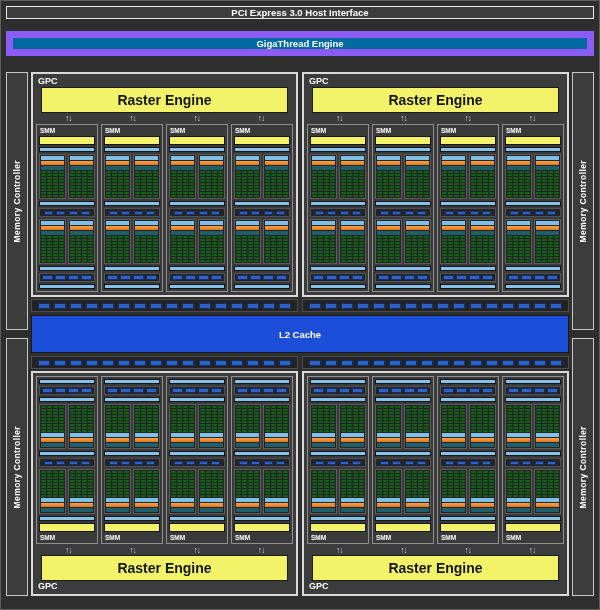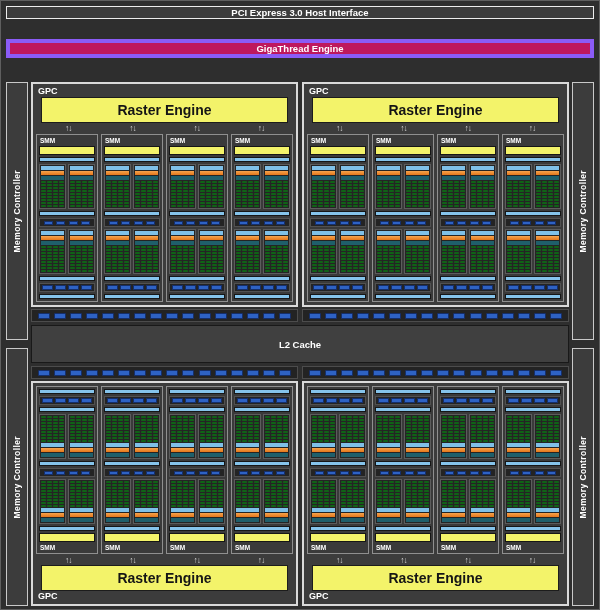--- a/index.html
+++ b/index.html
@@ -1,22 +1,22 @@
 <!DOCTYPE html>
 <html><head>
 <meta charset="utf-8">
 <style>
   * { box-sizing: border-box; margin: 0; padding: 0; }
   html,body { background:#222; }
   body { font-family:"Liberation Sans","DejaVu Sans",sans-serif; }
   .wrapper { width:600px; height:610px; background:#2e2e2e; border:1px solid #5f5f5f;
-             padding:5px; display:flex; flex-direction:column; gap:20px; }
+             padding:5px; display:flex; flex-direction:column; gap:12px; }
   .bar-pci { height:19px; background:#3c3c3c; border:1px solid #ececec; color:#fff;
              font-size:9.5px; font-weight:bold; display:flex; align-items:center; justify-content:center; }
-  .bar-gt  { height:36px; background:#be185d; border:4px solid #8b5cf6; color:#fff;
+  .bar-gt  { height:36px; background:#0369a1; border:7px solid #8b5cf6; color:#fff;
              font-size:9.5px; font-weight:bold; display:flex; align-items:center; justify-content:center; }
   .main { flex:1; display:flex; gap:3px; margin-top:4px; margin-bottom:24px; }
   .mc-col { width:22px; display:flex; flex-direction:column; gap:8px; }
   .mc { flex:1; background:#3c3c3c; border:1px solid #c9c9c9; display:flex;
         align-items:center; justify-content:center; overflow:hidden; }
   .mc-text { writing-mode:vertical-rl; transform:rotate(180deg); color:#fff;
              font-weight:bold; font-size:8.5px; letter-spacing:.4px; white-space:nowrap; }
   .center { flex:1; display:flex; flex-direction:column; min-width:0; }
   .gpc-row { flex:1; display:flex; gap:4px; }
   .gpc { flex:1; background:#3c3c3c; border:2px solid #dadada; display:flex;
@@ -49,21 +49,21 @@
            grid-template-rows:repeat(9,1fr); gap:1px; min-height:0; }
   .core { background:#2fbe2f; border:1px solid #0f6316; border-radius:1px; }
   .dots { height:9px; flex:none; background:#242424; border:1px solid #515151;
           display:flex; align-items:center; justify-content:space-evenly; }
   .dot { width:9px; height:4px; background:#2e62c4; border:1px solid #152f6b; }
   .dot.wide { width:11px; height:5px; }
   .xbar-row { height:13px; flex:none; display:flex; gap:4px; margin:2px 0; }
   .xbar-half { flex:1; background:#232323; border:1px solid #4c4c4c; display:flex;
                align-items:center; justify-content:space-evenly; padding:0 2px; }
   .xseg { width:12px; height:6px; background:#2e62c4; border:1px solid #152f6b; border-radius:1px; }
-  .l2 { height:38px; flex:none; background:#404040; border:1px solid #191919; margin:1px 0;
+  .l2 { height:38px; flex:none; background:#1d4ed8; border:1px solid #191919; margin:1px 0;
         display:flex; align-items:center; justify-content:center;
         color:#fff; font-weight:bold; font-size:9.5px; }
 </style>
 </head>
 <body>
 
 <div class="wrapper">
   <div class="bar-pci">
     <span>PCI Express 3.0 Host Interface</span>
   </div>

